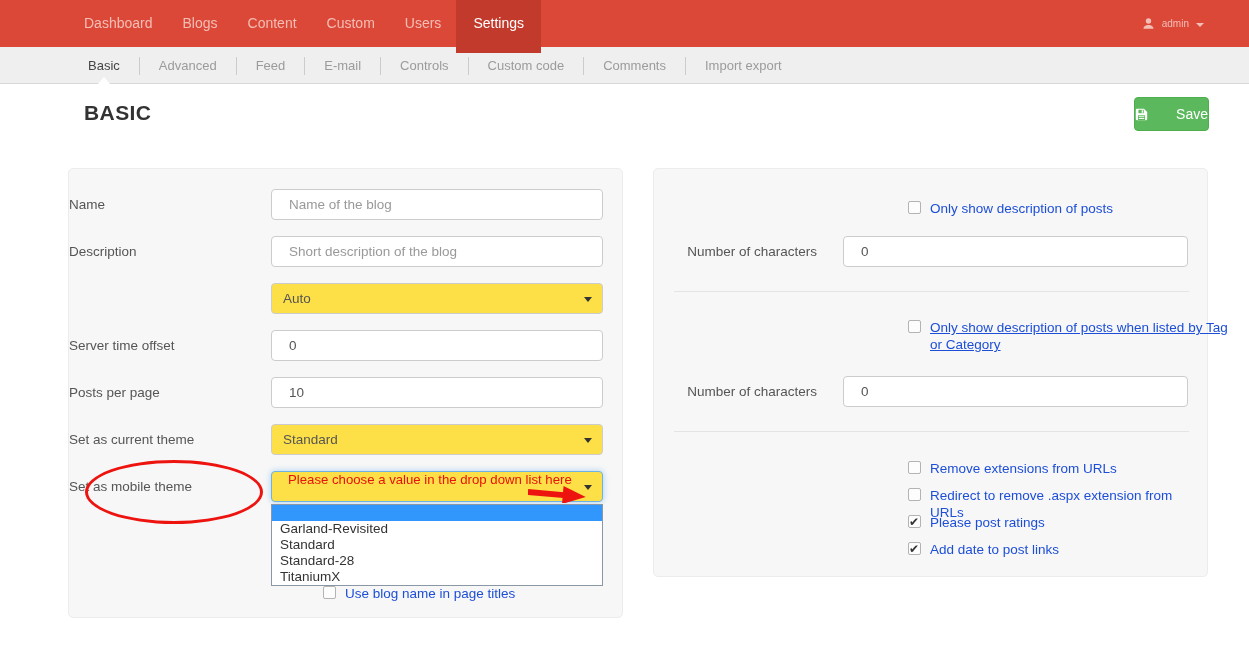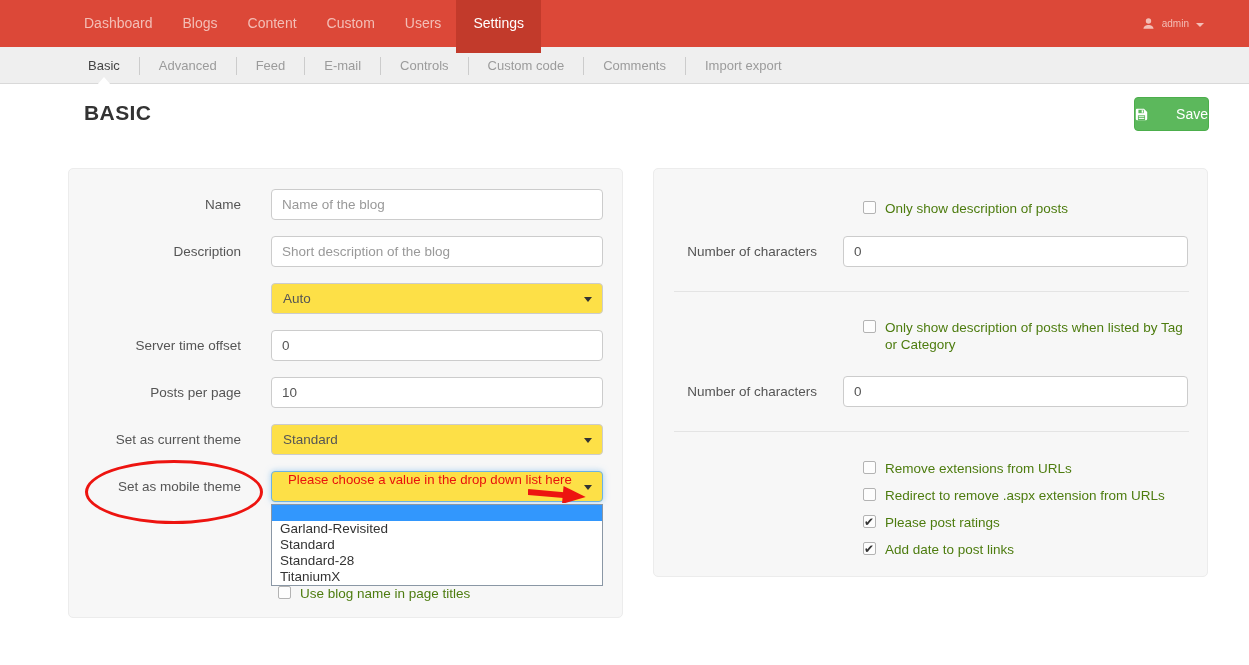--- a/index.html
+++ b/index.html
@@ -28,40 +28,40 @@
   
   .page-title { position:absolute; left:84px; top:101px; font-size:21px; font-weight:bold; color:#333333; letter-spacing:0.4px; }
   .save-btn { position:absolute; left:1134px; top:97px; width:75px; height:34px; background:#5cb85c; border:1px solid #4cae4c;
      border-radius:4px; color:#ffffff; font-size:14px; font-family:inherit; display:flex; align-items:center; justify-content:space-between; gap:6px; cursor:pointer; }
   
   .panel { position:absolute; background:#f7f7f7; border:1px solid #ececec; border-radius:5px; }
   #left-panel  { left:68px;  top:168px; width:555px; height:450px; }
   #right-panel { left:653px; top:168px; width:555px; height:409px; }
   
   .frow { position:absolute; left:0; width:555px; height:31px; }
-  .flbl { position:absolute; left:0; top:0; width:172px; height:31px; line-height:31px; text-align:right; color:#555555; font-size:13.5px; }
+  .flbl { position:absolute; left:0; top:0; width:172px; height:31px; line-height:31px; color:#555555; font-size:13.5px; }
   .fctrl { position:absolute; left:202px; top:0; width:332px; height:31px; }
-  .inp { width:100%; height:31px; border:1px solid #cccccc; border-radius:4px; padding:0 10px; font-size:13.5px; color:#555555;
+  .inp { width:100%; height:31px; border:1px solid #cccccc; border-radius:4px; padding:0 17px; font-size:13.5px; color:#555555;
      font-family:inherit; background:#ffffff; outline:none; }
   .inp::placeholder { color:#999999; }
   .sel { width:100%; height:31px; border:1px solid #cccccc; border-radius:4px; background:#fde047; position:relative;
      line-height:29px; padding:0 11px; font-size:13.5px; color:#555555; cursor:pointer; }
   .sel-caret { position:absolute; right:10px; top:13px; width:0; height:0;
      border-left:4px solid transparent; border-right:4px solid transparent; border-top:5px solid #333333; }
   .sel.focused { border-color:#6cb2e4; box-shadow:0 0 6px rgba(102,175,233,0.55); }
   
   .red-annot { position:absolute; left:16px; top:1px; line-height:14px; font-size:13.2px; color:#e8120c; white-space:nowrap; }
   .red-arrow { position:absolute; right:16px; top:9px; }
   .red-ellipse { position:absolute; left:16px; top:291px; width:178px; height:64px; border:3px solid #ed1410; border-radius:50%; }
   
   .dropdown { position:absolute; left:202px; top:335px; width:332px; background:#ffffff; border:1px solid #8a97a5; z-index:3; }
   .dd-opt { height:16px; line-height:16px; padding-left:8px; font-size:13.5px; color:#333333; cursor:pointer; overflow:hidden; white-space:nowrap; }
   .dd-opt.highlight { background:#3297fd; }
   
-  .cbrow { position:absolute; display:flex; gap:9px; font-size:13.5px; color:#4d7c0f; line-height:17px; }
+  .cbrow { position:absolute; display:flex; gap:9px; font-size:13.5px; color:#1d4ed8; line-height:17px;margin-left:45px; }
   .cb { width:13px; height:13px; border:1px solid #b3b3b3; border-radius:2px; background:#fdfdfd; position:relative; flex-shrink:0; margin-top:1px; cursor:pointer; }
   .cb.checked::after { content:"\2714"; position:absolute; left:0px; top:-2px; font-size:12px; color:#333333; }
   .cb-label { cursor:default; }
   
   .rlbl { position:absolute; left:0; top:0; width:163px; height:31px; line-height:31px; text-align:right; color:#555555; font-size:13.5px; }
   .rctrl { position:absolute; left:189px; top:0; width:345px; height:31px; }
   .divider { position:absolute; left:20px; width:515px; height:1px; background:#e4e4e4; }
 </style>
 </head>
 <body>
@@ -205,21 +205,21 @@
 
   <div class="frow" style="top:67px;">
     <div class="rlbl">Number of characters</div>
     <div class="rctrl"><input class="inp" value="0" style=""></div>
   </div>
 
   <div class="divider" style="top:122px;"></div>
 
   <div class="cbrow" style="left:209px; top:150px; width:320px;">
     <span class="cb"></span>
-    <span class="cb-label" style="width:302px;">Only show description of posts when listed by Tag or Category</span>
+    <span class="cb-label" style="width:302px;text-decoration:underline;">Only show description of posts when listed by Tag or Category</span>
   </div>
 
   <div class="frow" style="top:207px;">
     <div class="rlbl">Number of characters</div>
     <div class="rctrl"><input class="inp" value="0" style=""></div>
   </div>
 
   <div class="divider" style="top:262px;"></div>
 
   <div class="cbrow" style="left:209px; top:291px;">

